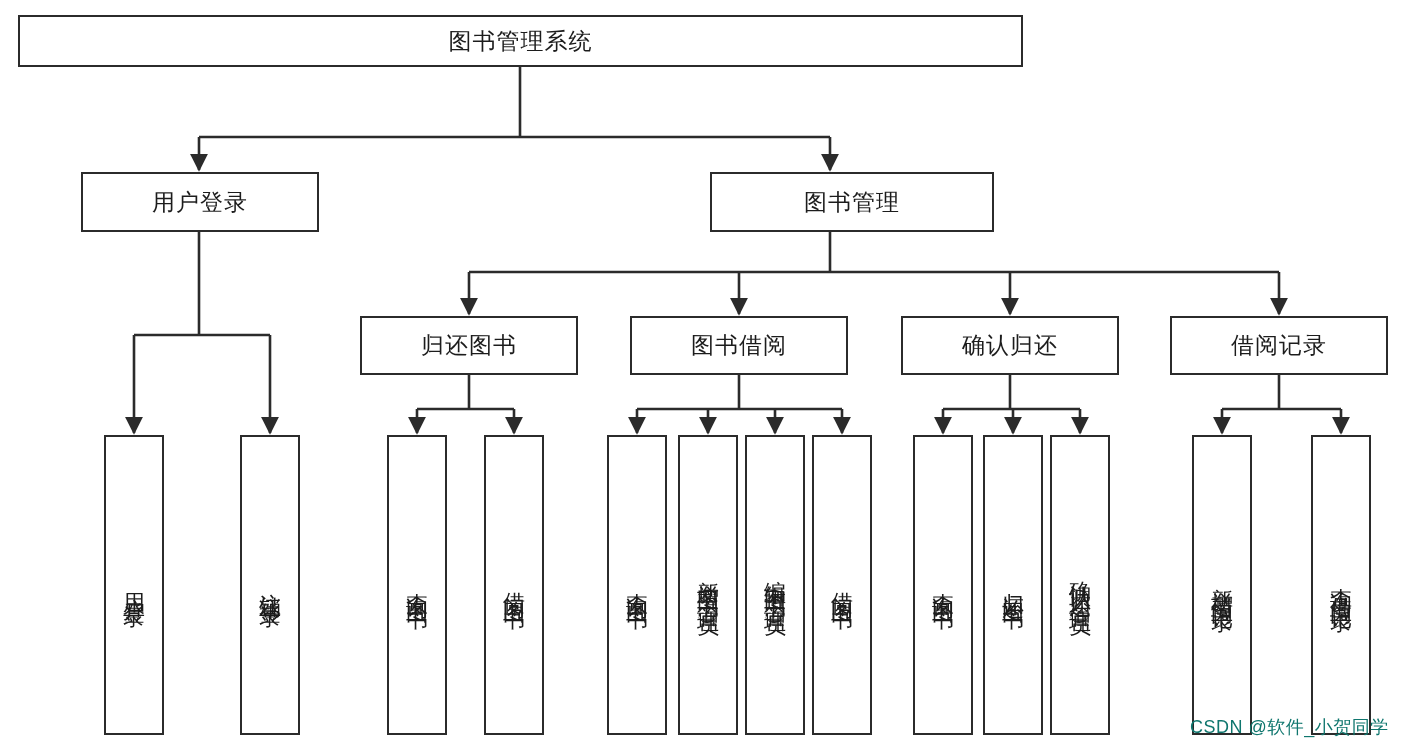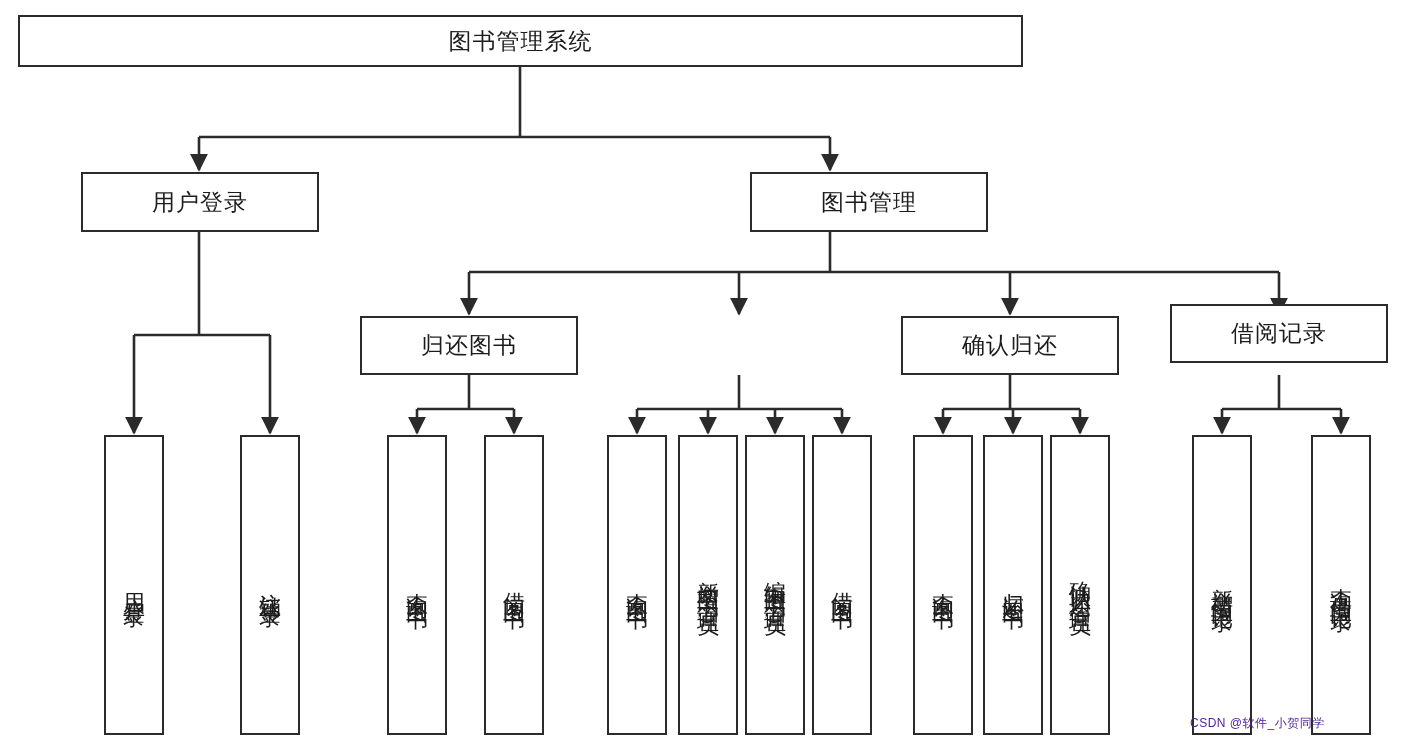--- a/index.html
+++ b/index.html
@@ -59,22 +59,22 @@
   .node.v .label {
     writing-mode: vertical-rl;
     text-orientation: upright;
     font-size: 22px;
     letter-spacing: 5px;
     line-height: 1;
     white-space: nowrap;
   }
   .watermark {
     position: absolute;
-    font-size: 12px;
-    color: #4c1d95;
+    font-size: 18px;
+    color: #0f766e;
     letter-spacing: 0.5px;
     white-space: nowrap;
     user-select: none;
   }
 </style>
 </head>
 <body>
 
 <div id="canvas">
 
@@ -128,31 +128,34 @@
     </g>
   </svg>
 
   <div class="node root h" style="left: 18px; top: 15px; width: 1005px; height: 52px;">
     <span class="label">图书管理系统</span>
   </div>
 
   <div class="node h" style="left: 81px; top: 172px; width: 238px; height: 60px;">
     <span class="label">用户登录</span>
   </div>
-  <div class="node h" style="left: 750px; top: 172px; width: 238px; height: 60px;">
+  <div class="node h" style="left: 710px; top: 172px; width: 284px; height: 60px;">
     <span class="label">图书管理</span>
   </div>
 
   <div class="node h" style="left: 360px; top: 316px; width: 218px; height: 59px;">
     <span class="label">归还图书</span>
   </div>
+  <div class="node h" style="left: 630px; top: 316px; width: 218px; height: 59px;">
+    <span class="label">图书借阅</span>
+  </div>
   <div class="node h" style="left: 901px; top: 316px; width: 218px; height: 59px;">
     <span class="label">确认归还</span>
   </div>
-  <div class="node h" style="left: 1170px; top: 304px; width: 218px; height: 59px;">
+  <div class="node h" style="left: 1170px; top: 316px; width: 218px; height: 59px;">
     <span class="label">借阅记录</span>
   </div>
 
   <div class="node v" style="left: 104px; top: 435px; width: 60px; height: 300px;">
     <span class="label">用户登录</span>
   </div>
   <div class="node v" style="left: 240px; top: 435px; width: 60px; height: 300px;">
     <span class="label">注销登录</span>
   </div>
   <div class="node v" style="left: 387px; top: 435px; width: 60px; height: 300px;">

